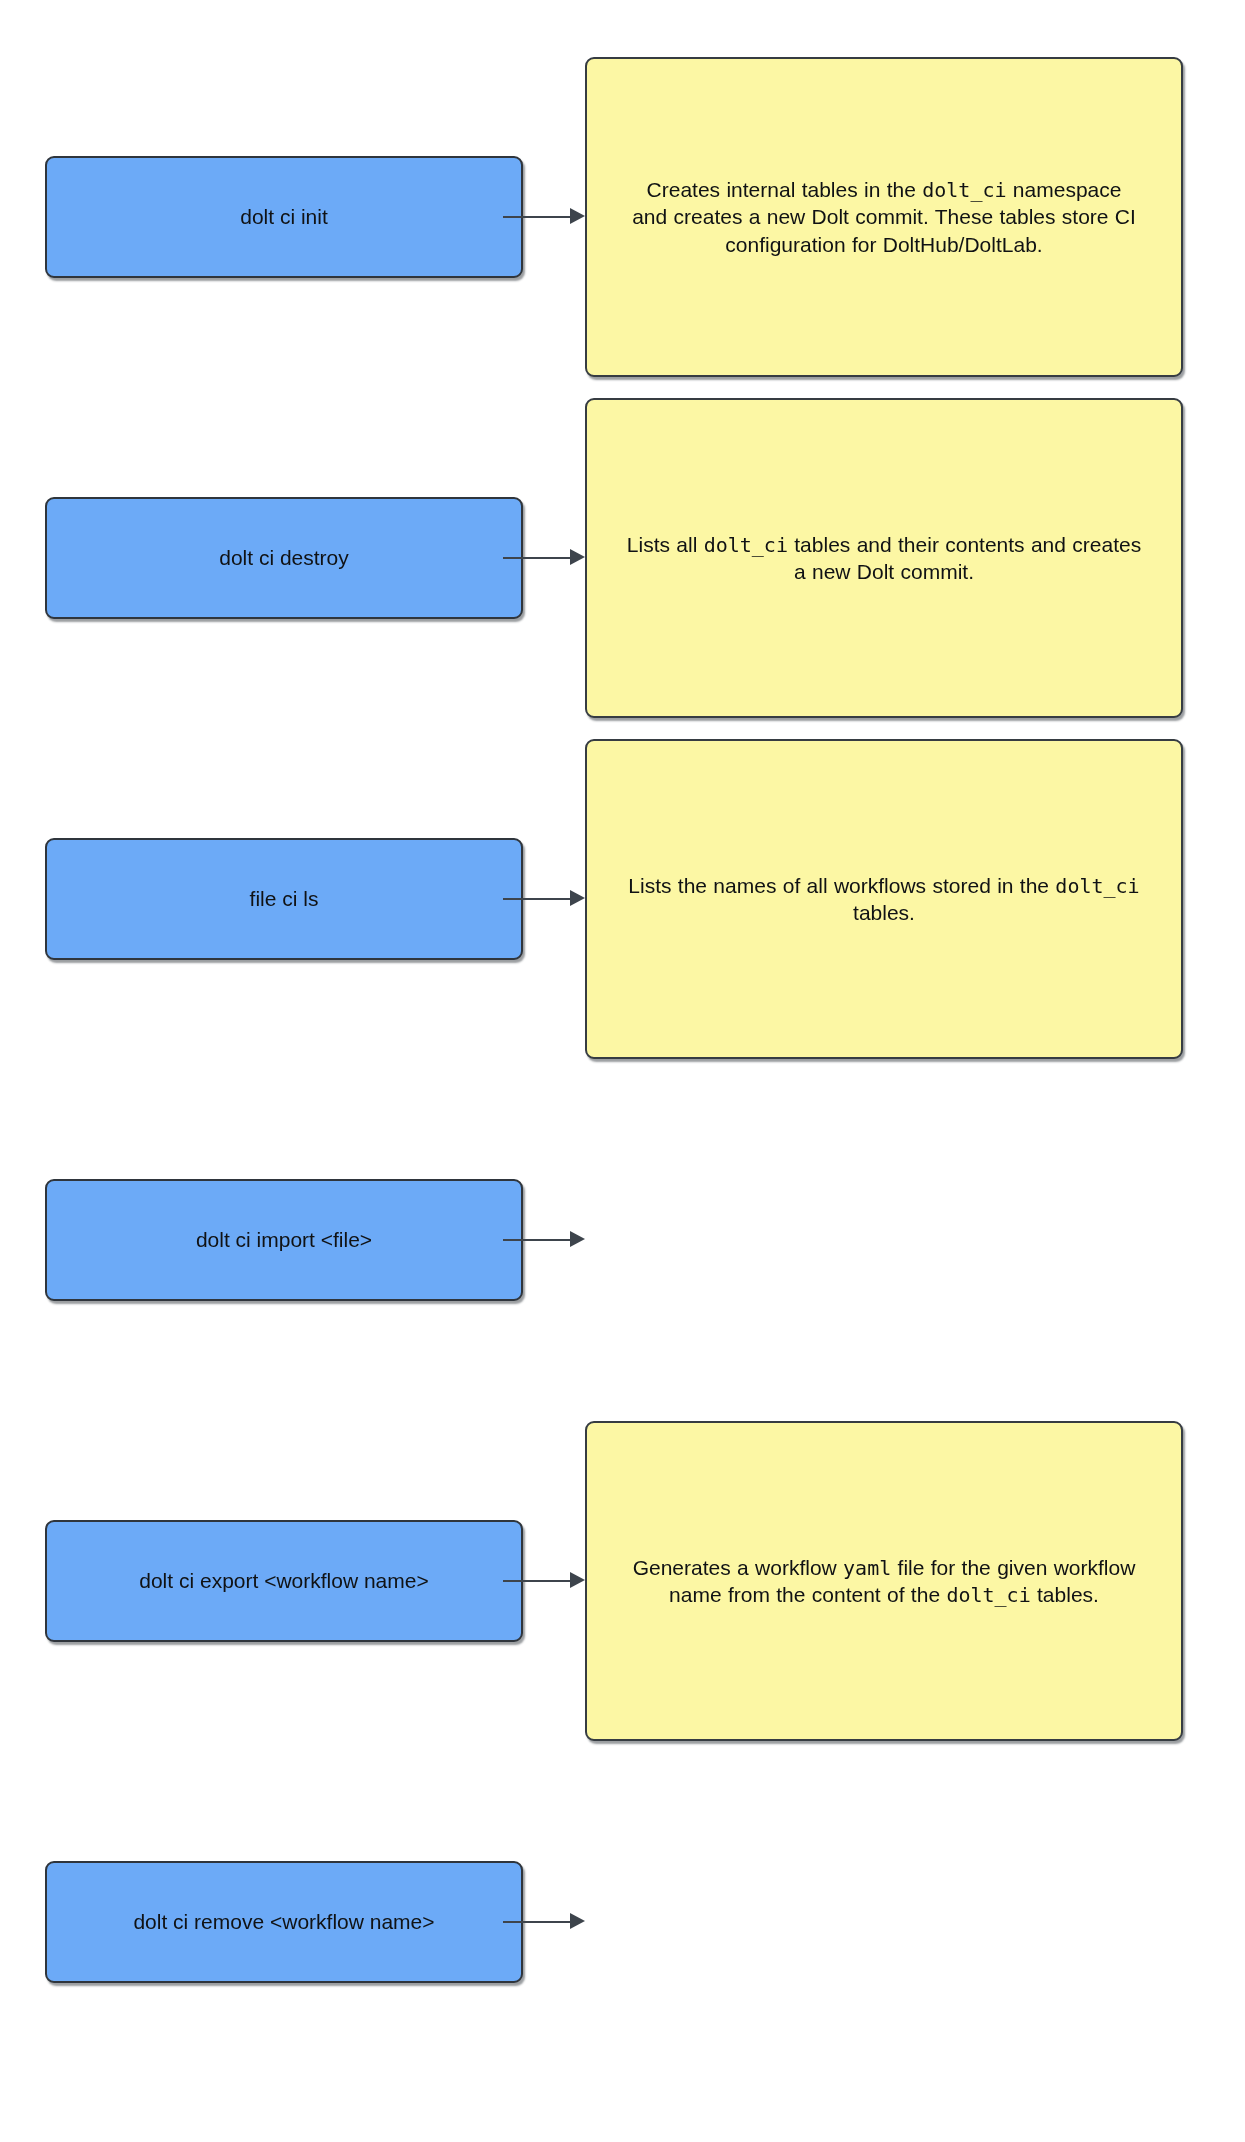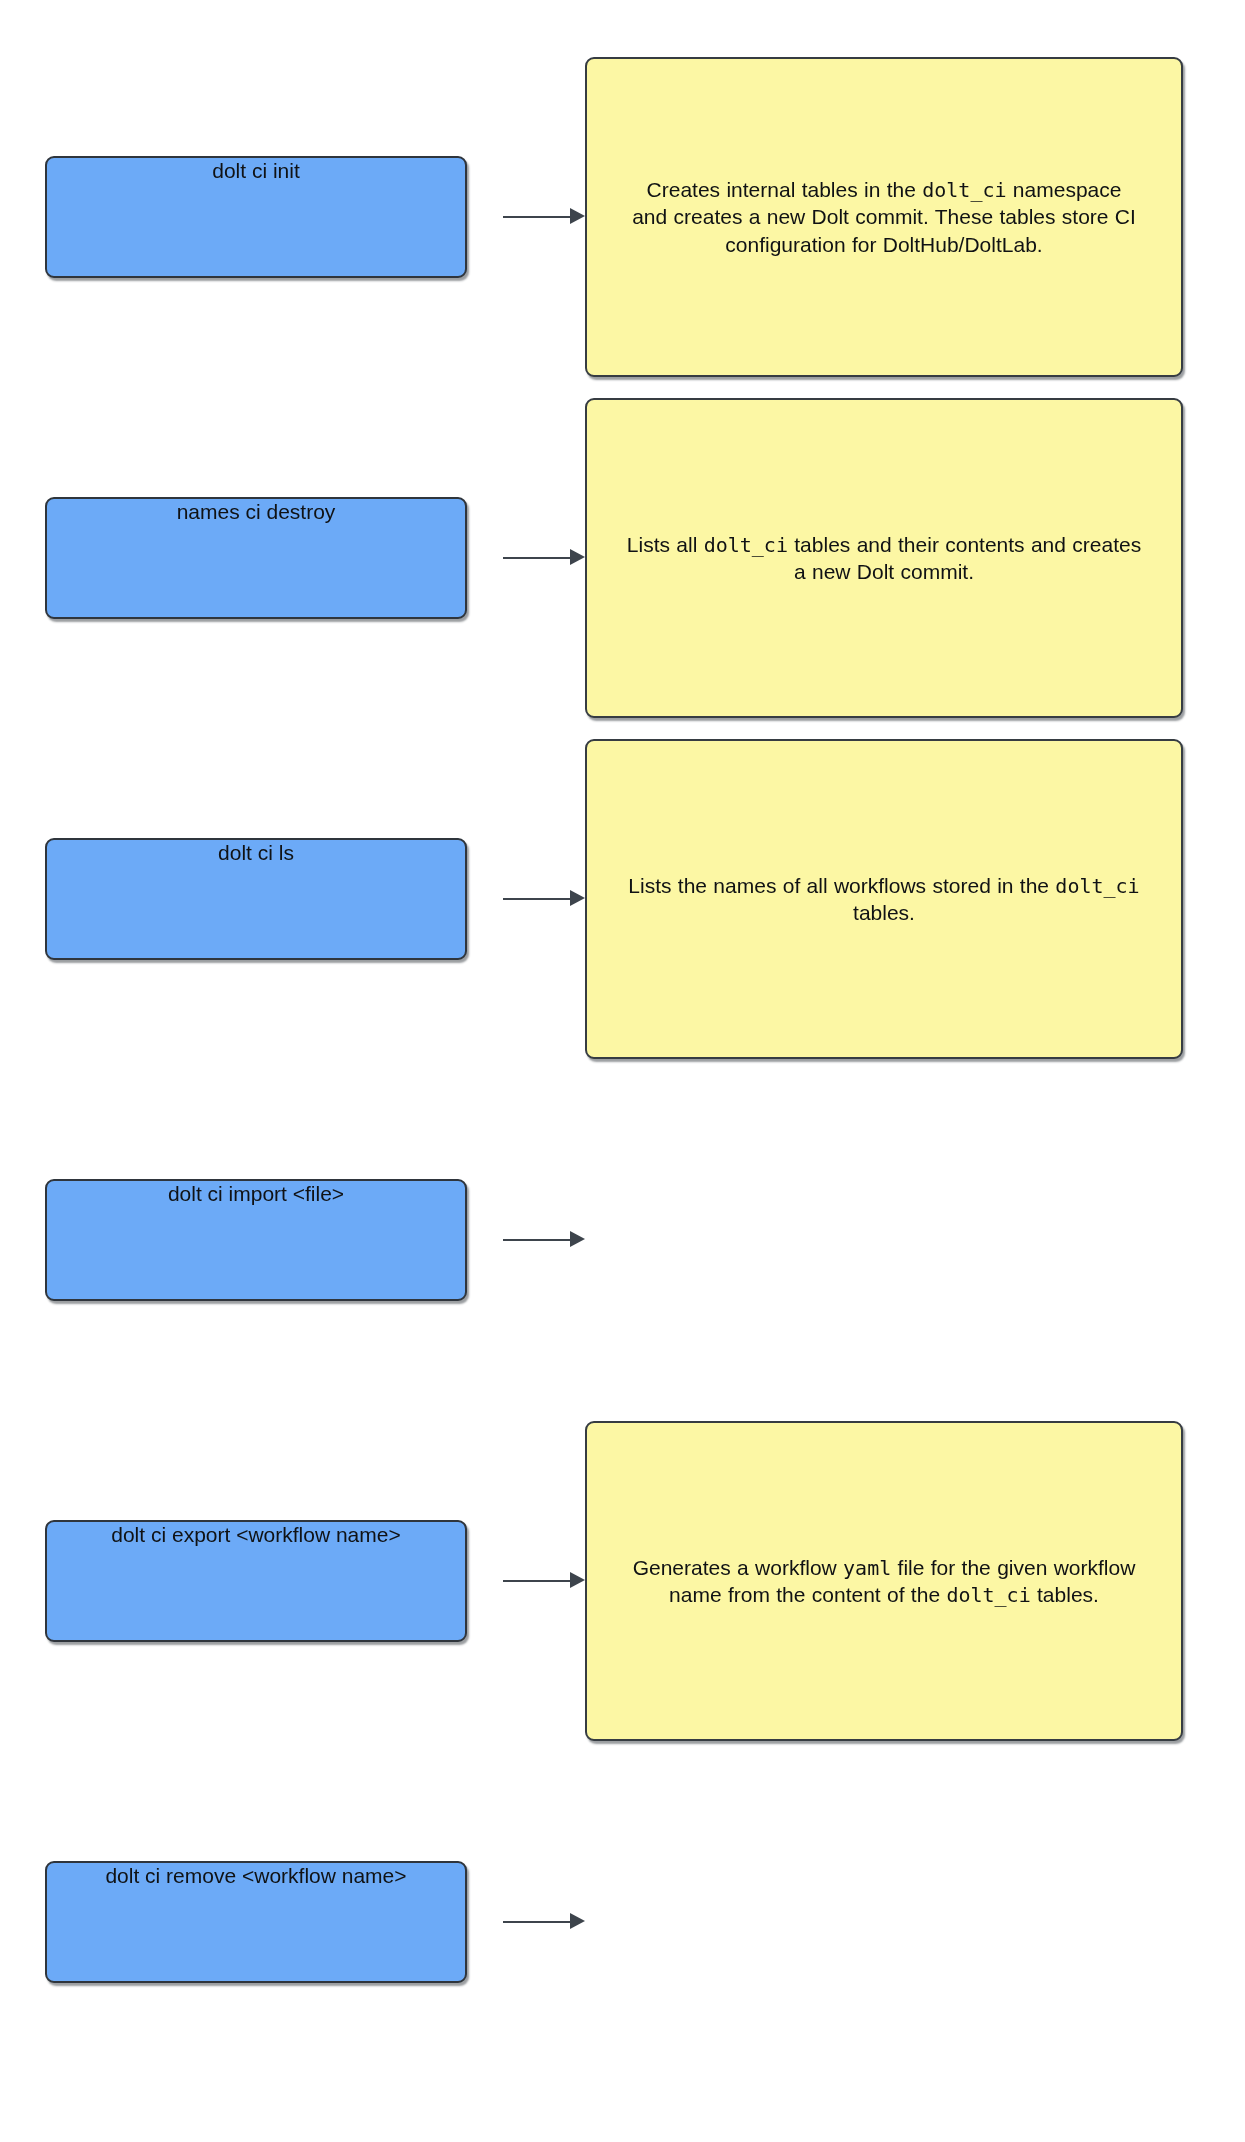--- a/index.html
+++ b/index.html
@@ -36,27 +36,28 @@
     gap: 21px;
   }
   .row {
     position: relative;
     height: 320px;
   }
   .command-box {
     position: absolute;
     left: 45px;
     top: 99px;
-    width: 422px;
+    width: 478px;
     height: 122px;
     background: var(--command-fill);
     border: 2.5px solid var(--command-stroke);
     border-radius: 9px;
     box-shadow: 2px 3px 2px rgba(33, 39, 46, 0.45);
     display: flex;
+    align-items: center;
     justify-content: center;
     text-align: center;
     font-size: 21px;
     line-height: 1.25;
     padding: 0 14px;
   }
   .description-box {
     position: absolute;
     left: 585px;
     top: 0;
@@ -111,31 +112,31 @@
       <span class="command-label">dolt ci init</span>
     </div>
     <div class="arrow-line"></div>
     <div class="arrow-head"></div>
     <div class="description-box">
       <p class="description-text"><span>Creates internal tables in the </span><code>dolt_ci</code><span> namespace and creates a new Dolt commit. These tables store CI configuration for DoltHub/DoltLab.</span></p>
     </div>
   </div>
       <div class="row">
     <div class="command-box">
-      <span class="command-label">names ci destroy</span>
+      <span class="command-label">dolt ci destroy</span>
     </div>
     <div class="arrow-line"></div>
     <div class="arrow-head"></div>
     <div class="description-box">
       <p class="description-text"><span>Lists all </span><code>dolt_ci</code><span> tables and their contents and creates a new Dolt commit.</span></p>
     </div>
   </div>
       <div class="row">
     <div class="command-box">
-      <span class="command-label">dolt ci ls</span>
+      <span class="command-label">file ci ls</span>
     </div>
     <div class="arrow-line"></div>
     <div class="arrow-head"></div>
     <div class="description-box">
       <p class="description-text"><span>Lists the names of all workflows stored in the </span><code>dolt_ci</code><span> tables.</span></p>
     </div>
   </div>
       <div class="row">
     <div class="command-box">
       <span class="command-label">dolt ci import &lt;file&gt;</span>

